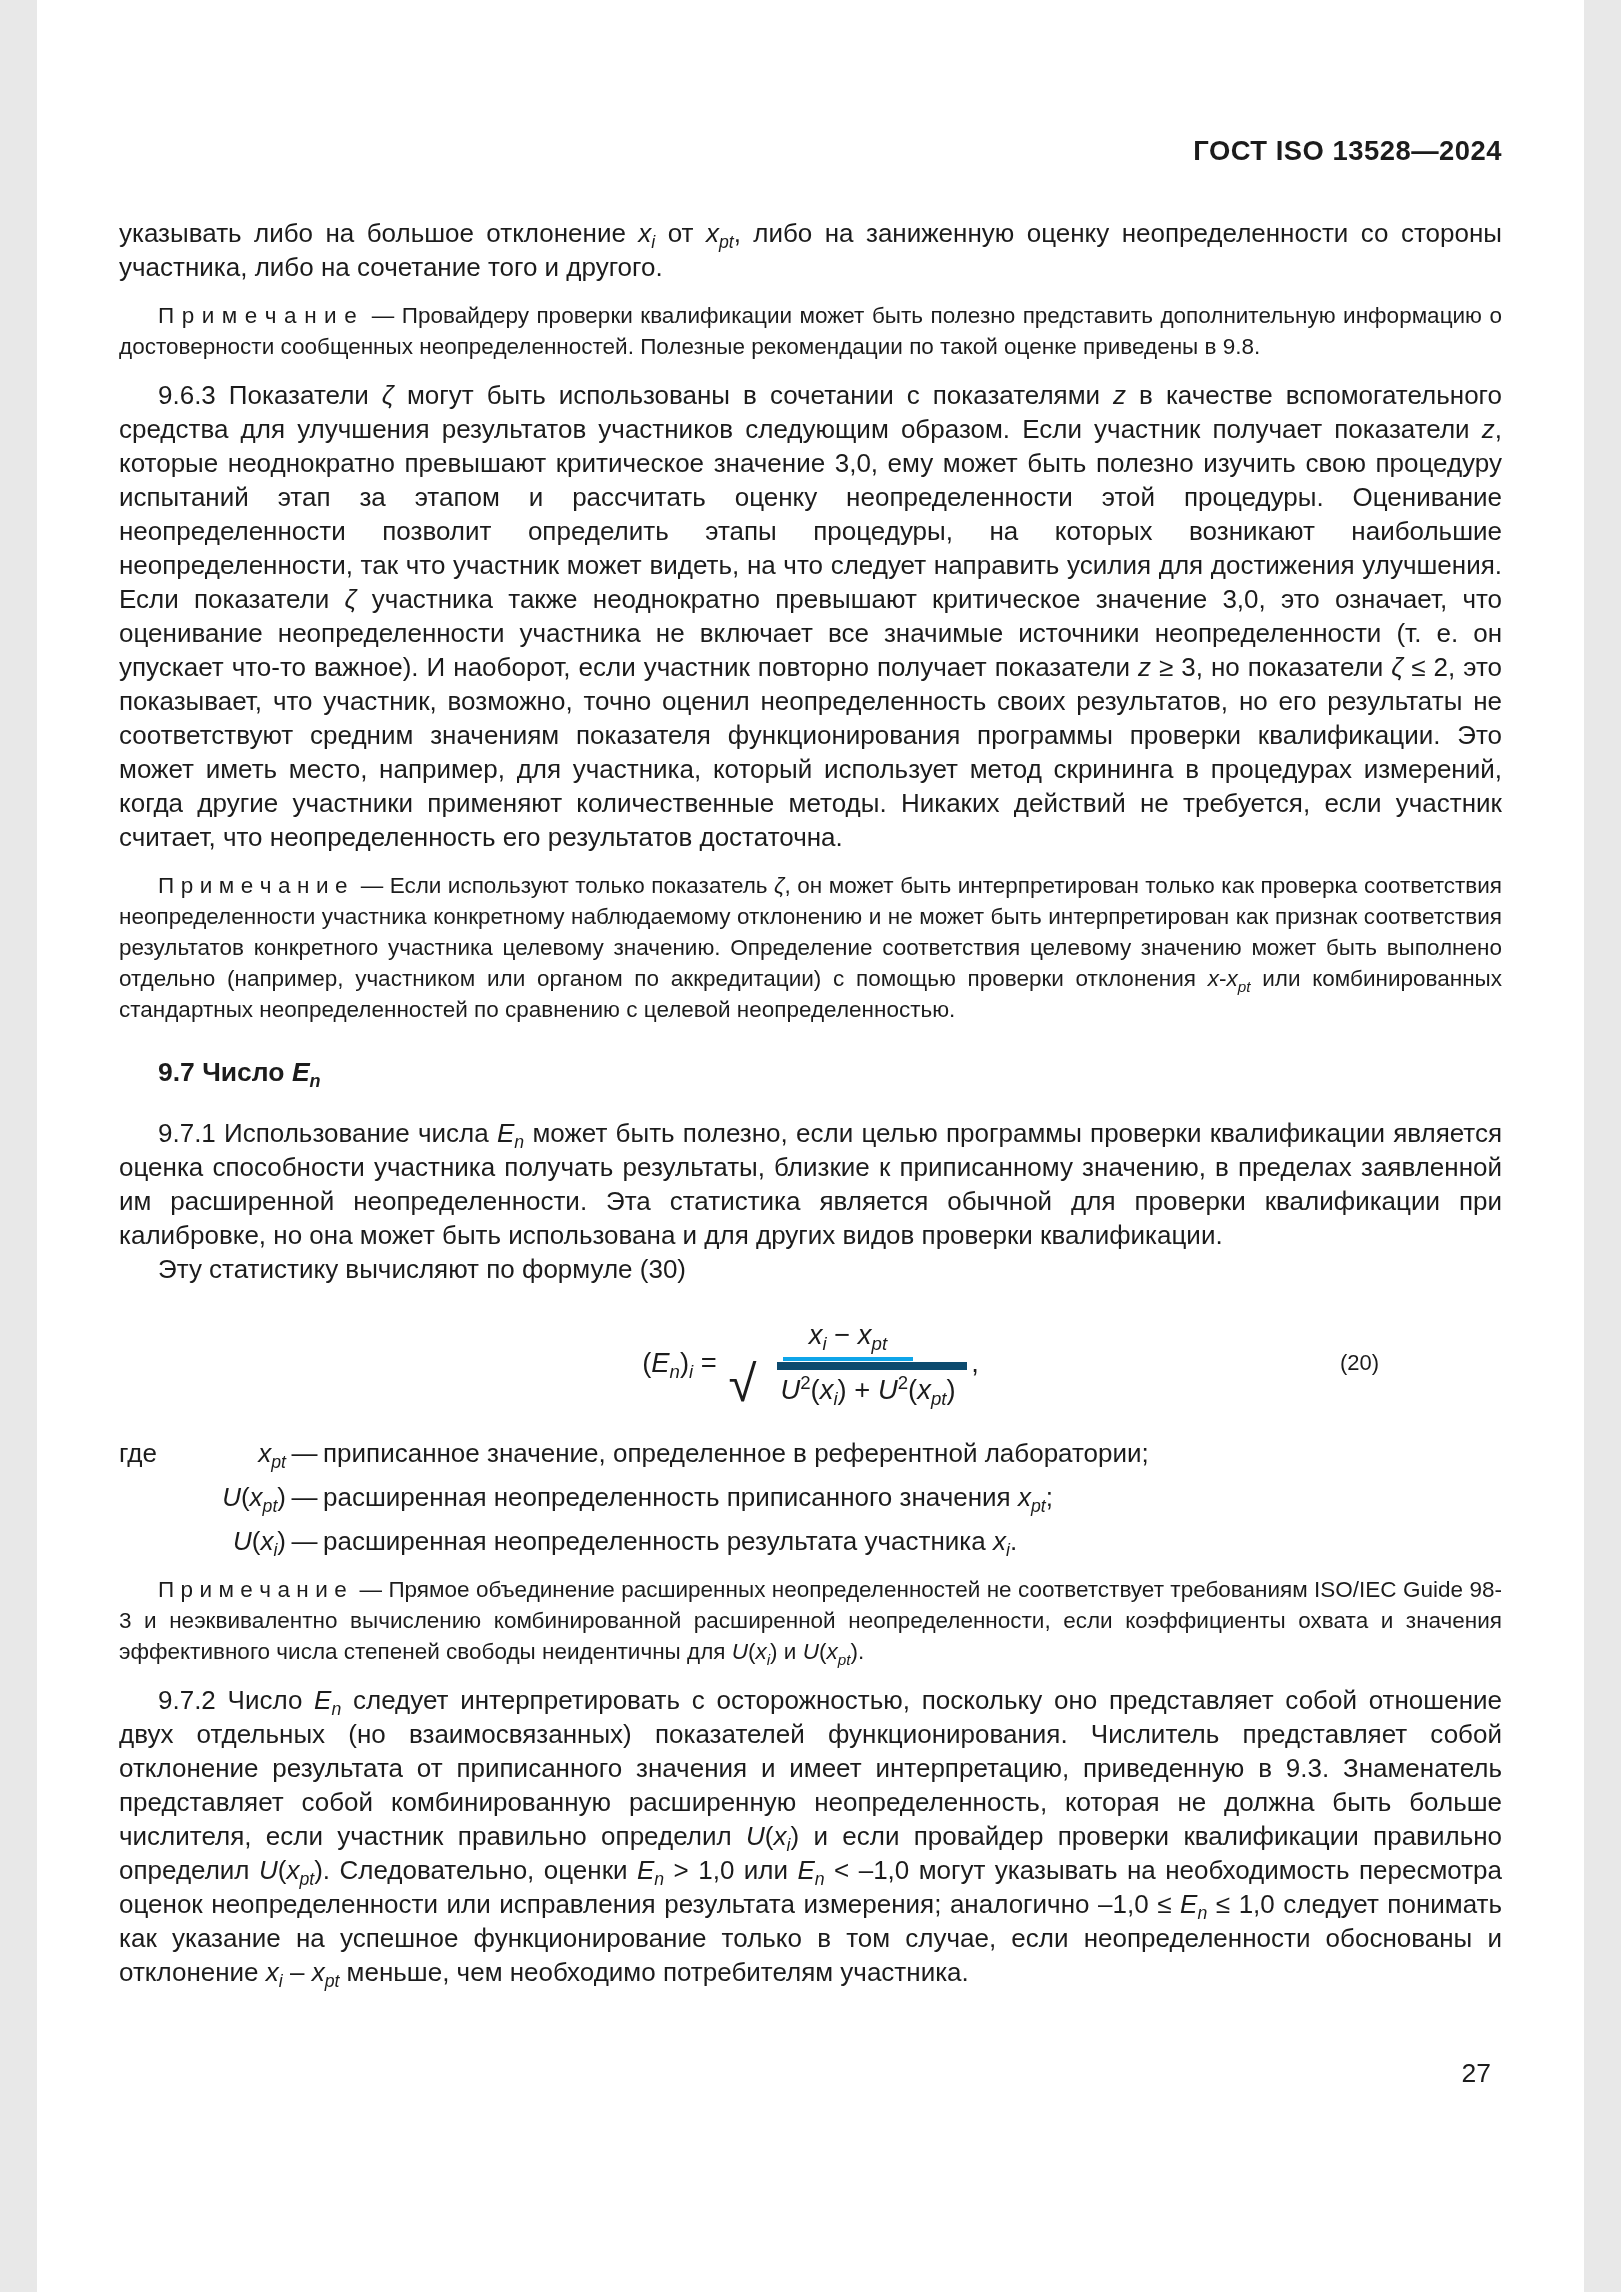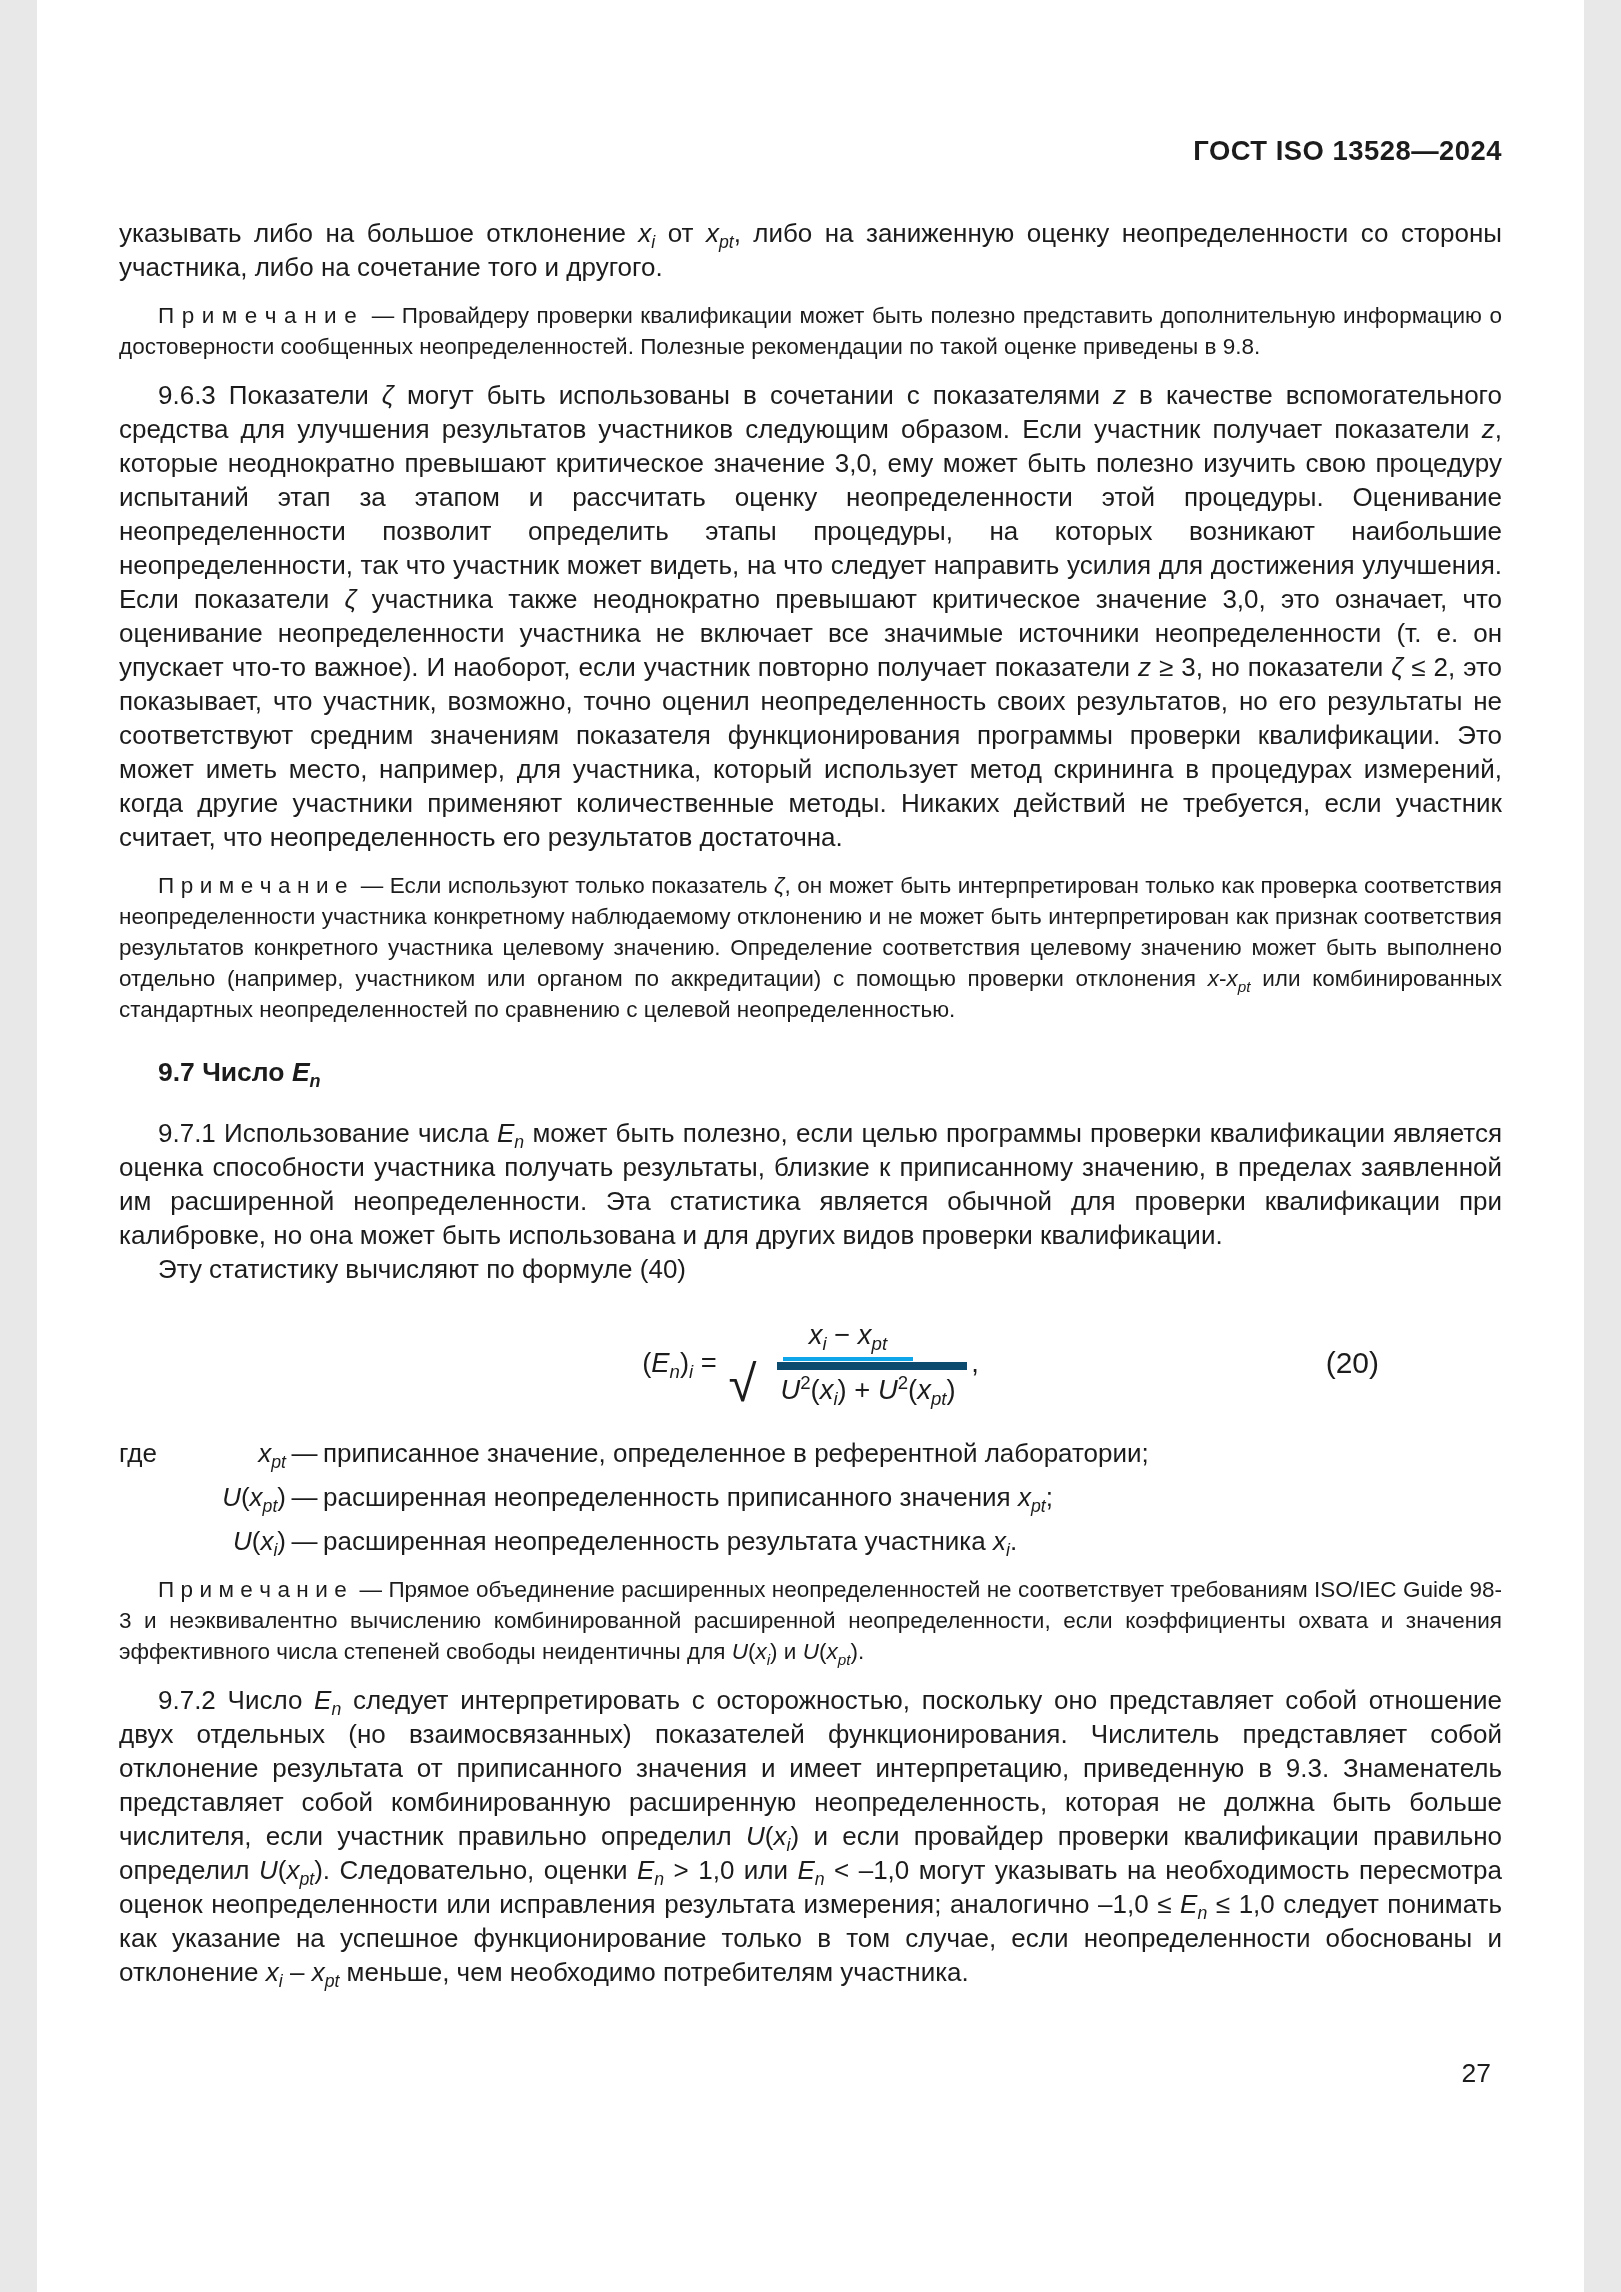--- a/index.html
+++ b/index.html
@@ -87,21 +87,21 @@
     border-top:8px solid #0c4a6e;
     padding:3.9px 11.8px 2px 3.9px;
     margin-left:20px;
   }
   .trailing-comma { align-self:center; margin-left:3.9px; }
   .eq-num {
     position:absolute;
     right:123px;
     top:50%;
     transform:translateY(-50%);
-    font-size:30px;
+    font-size:22px;
   }
   
   .where-block { margin-top:3.9px; font-size:26px; }
   .where-row {
     display:grid;
     grid-template-columns:49px 118px 37px 1fr;
     align-items:baseline;
     line-height:33px;
     margin-bottom:10.8px;
   }
@@ -129,21 +129,21 @@
     <p class="note mt-note">П р и м е ч а н и е&nbsp;&nbsp;— Провайдеру проверки квалификации может быть полезно представить дополнительную информацию о достоверности сообщенных неопределенностей. Полезные рекомендации по такой оценке приведены в 9.8.</p>
 
     <p class="body-text indent mt-para">9.6.3 Показатели <i>ζ</i> могут быть использованы в сочетании с показателями <i>z</i> в качестве вспомогательного средства для улучшения результатов участников следующим образом. Если участник получает показатели <i>z</i>, которые неоднократно превышают критическое значение 3,0, ему может быть полезно изучить свою процедуру испытаний этап за этапом и рассчитать оценку неопределенности этой процедуры. Оценивание неопределенности позволит определить этапы процедуры, на которых возникают наибольшие неопределенности, так что участник может видеть, на что следует направить усилия для достижения улучшения. Если показатели <i>ζ</i> участника также неоднократно превышают критическое значение 3,0, это означает, что оценивание неопределенности участника не включает все значимые источники неопределенности (т. е. он упускает что-то важное). И наоборот, если участник повторно получает показатели <i>z</i> ≥ 3, но показатели <i>ζ</i> ≤ 2, это показывает, что участник, возможно, точно оценил неопределенность своих результатов, но его результаты не соответствуют средним значениям показателя функционирования программы проверки квалификации. Это может иметь место, например, для участника, который использует метод скрининга в процедурах измерений, когда другие участники применяют количественные методы. Никаких действий не требуется, если участник считает, что неопределенность его результатов достаточна.</p>
 
     <p class="note mt-note">П р и м е ч а н и е&nbsp;&nbsp;— Если используют только показатель <i>ζ</i>, он может быть интерпретирован только как проверка соответствия неопределенности участника конкретному наблюдаемому отклонению и не может быть интерпретирован как признак соответствия результатов конкретного участника целевому значению. Определение соответствия целевому значению может быть выполнено отдельно (например, участником или органом по аккредитации) с помощью проверки отклонения <i>x</i>-<i>x<sub>pt</sub></i> или комбинированных стандартных неопределенностей по сравнению с целевой неопределенностью.</p>
 
     <h3 class="section-heading">9.7 Число <i>E<sub>n</sub></i></h3>
 
     <p class="body-text indent mt-para">9.7.1 Использование числа <i>E<sub>n</sub></i> может быть полезно, если целью программы проверки квалификации является оценка способности участника получать результаты, близкие к приписанному значению, в пределах заявленной им расширенной неопределенности. Эта статистика является обычной для проверки квалификации при калибровке, но она может быть использована и для других видов проверки квалификации.</p>
 
-    <p class="body-text indent">Эту статистику вычисляют по формуле (40)</p>
+    <p class="body-text indent">Эту статистику вычисляют по формуле (30)</p>
 
     <div class="formula-row">
       <span class="formula">
         <span class="lhs">(<i>E<sub>n</sub></i>)<sub><i>i</i></sub> =</span>
         <span class="frac">
           <span class="num"><i>x<sub>i</sub></i> − <i>x<sub>pt</sub></i></span>
           <span class="den">
             <span class="rad">√</span>
             <span class="radicand"><i>U</i><sup>2</sup>(<i>x<sub>i</sub></i>) + <i>U</i><sup>2</sup>(<i>x<sub>pt</sub></i>)</span>
           </span>

